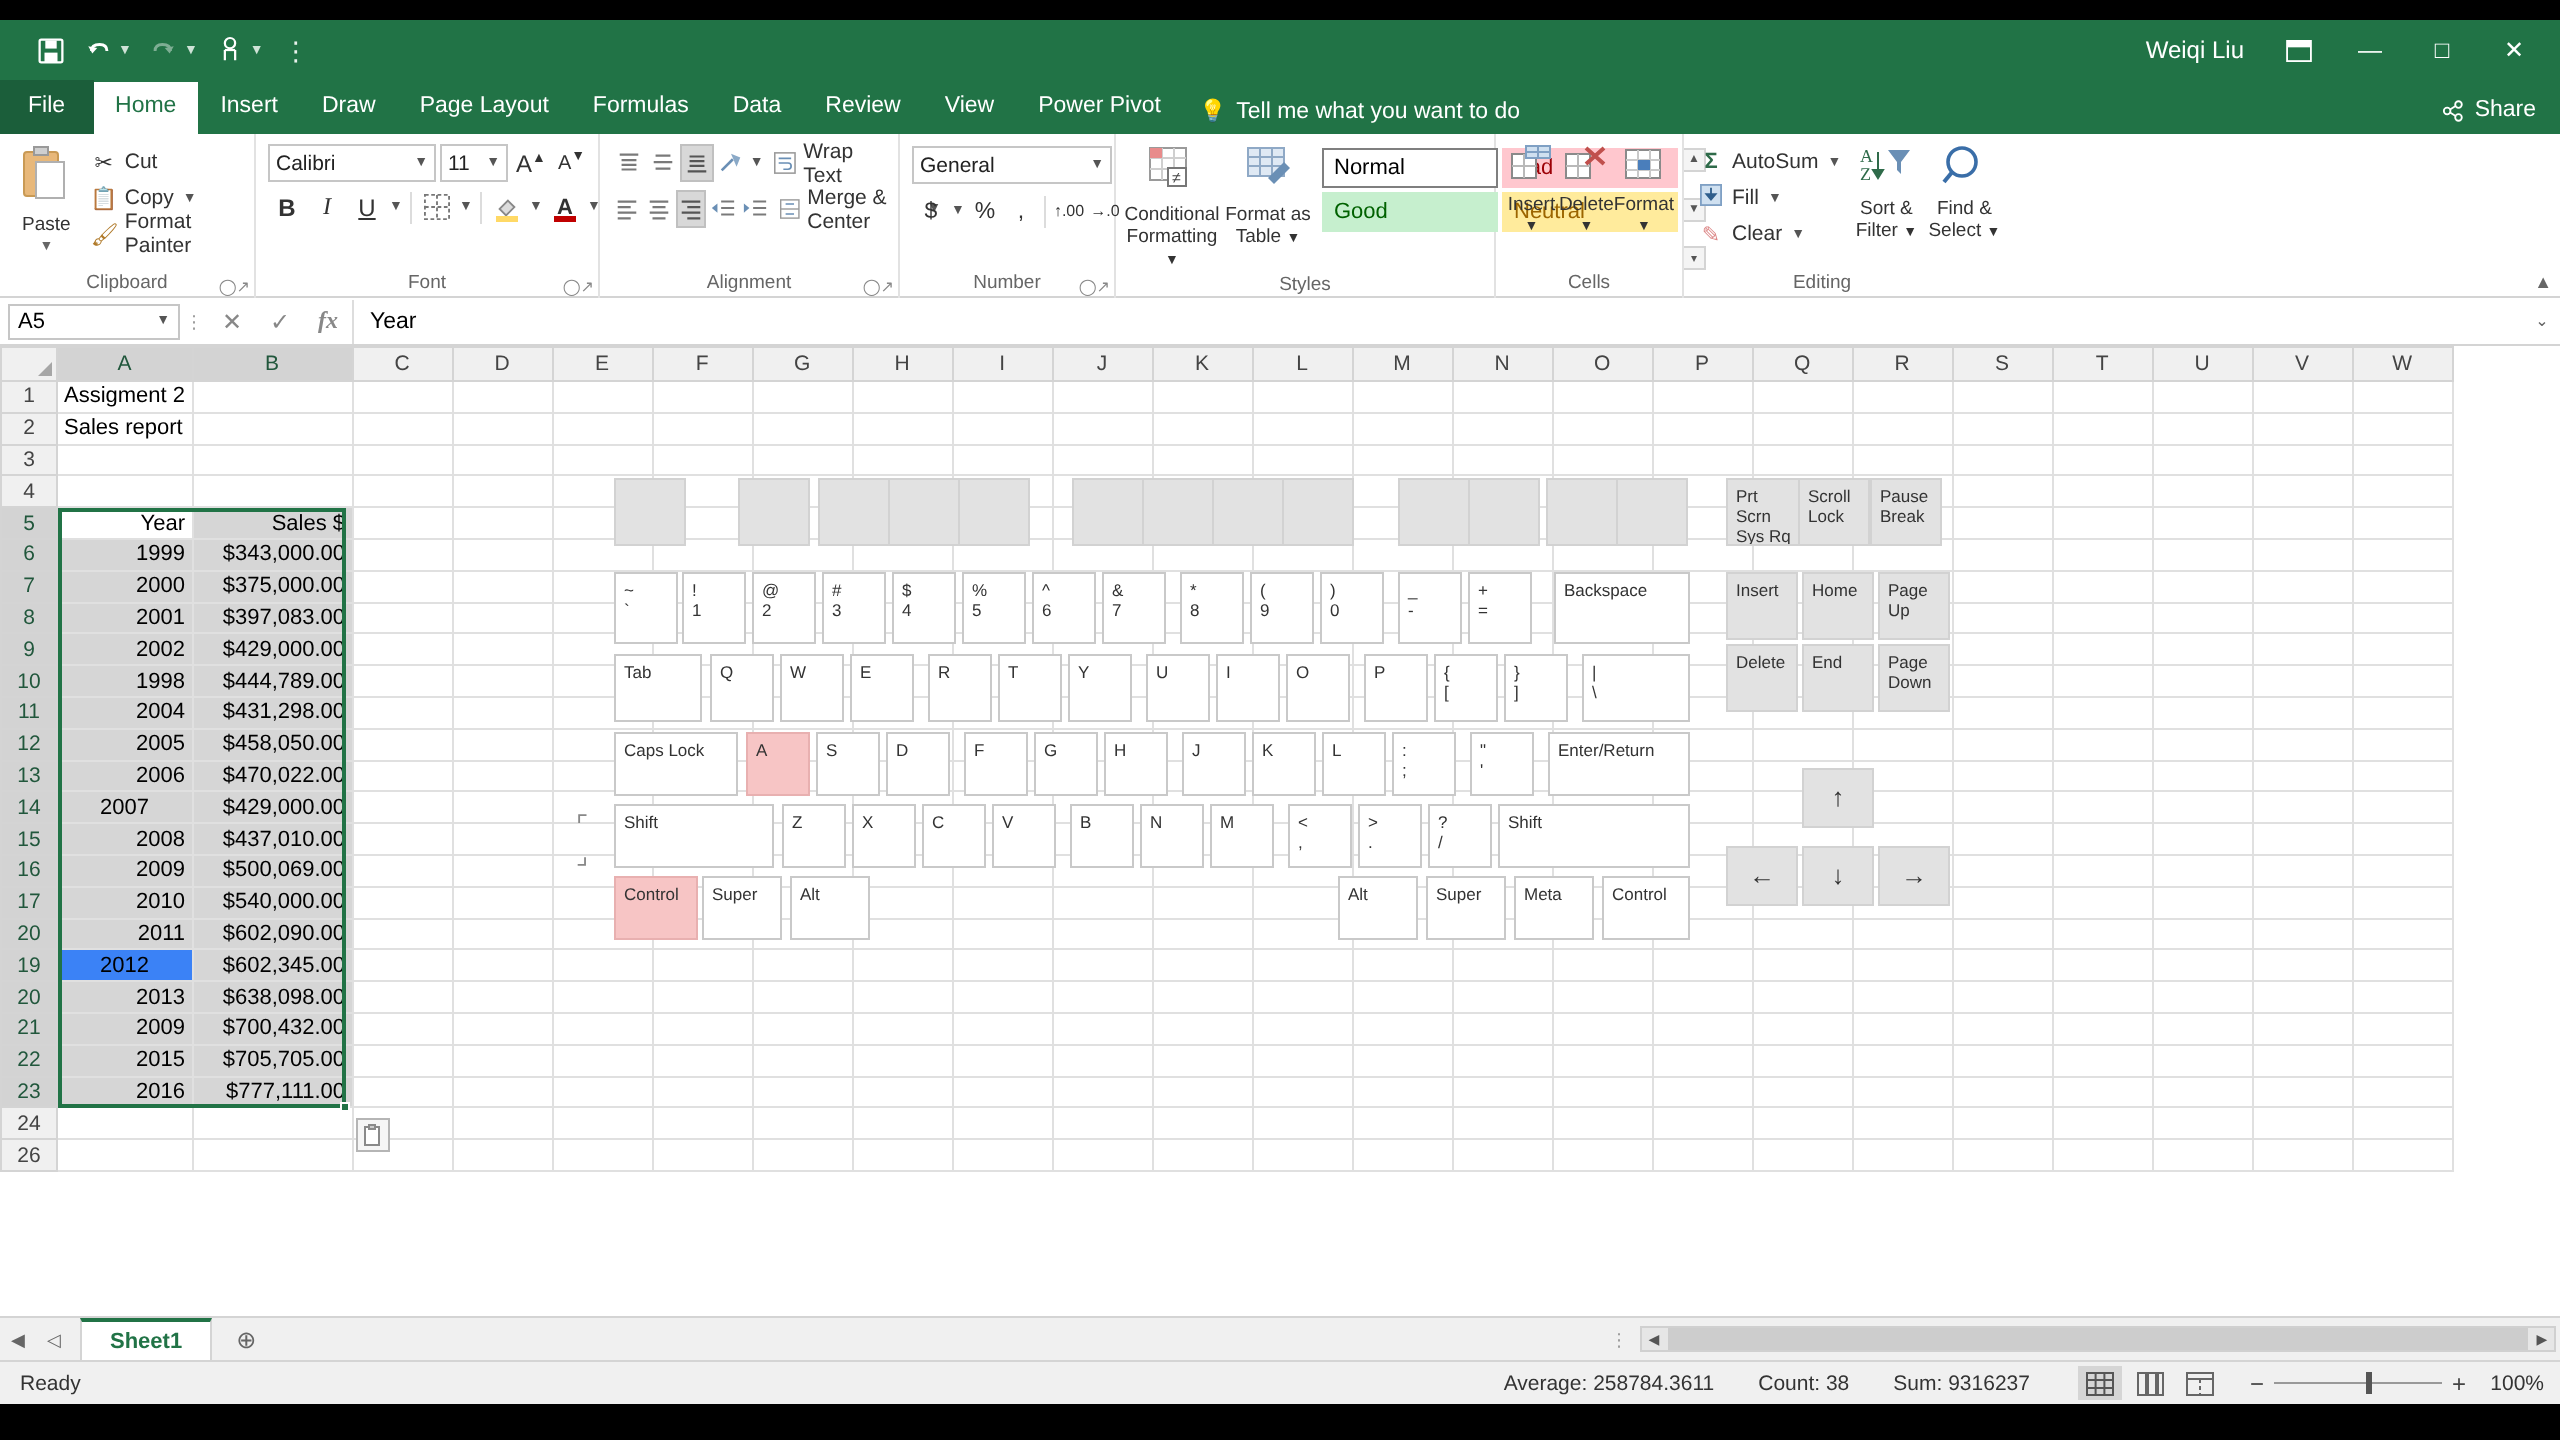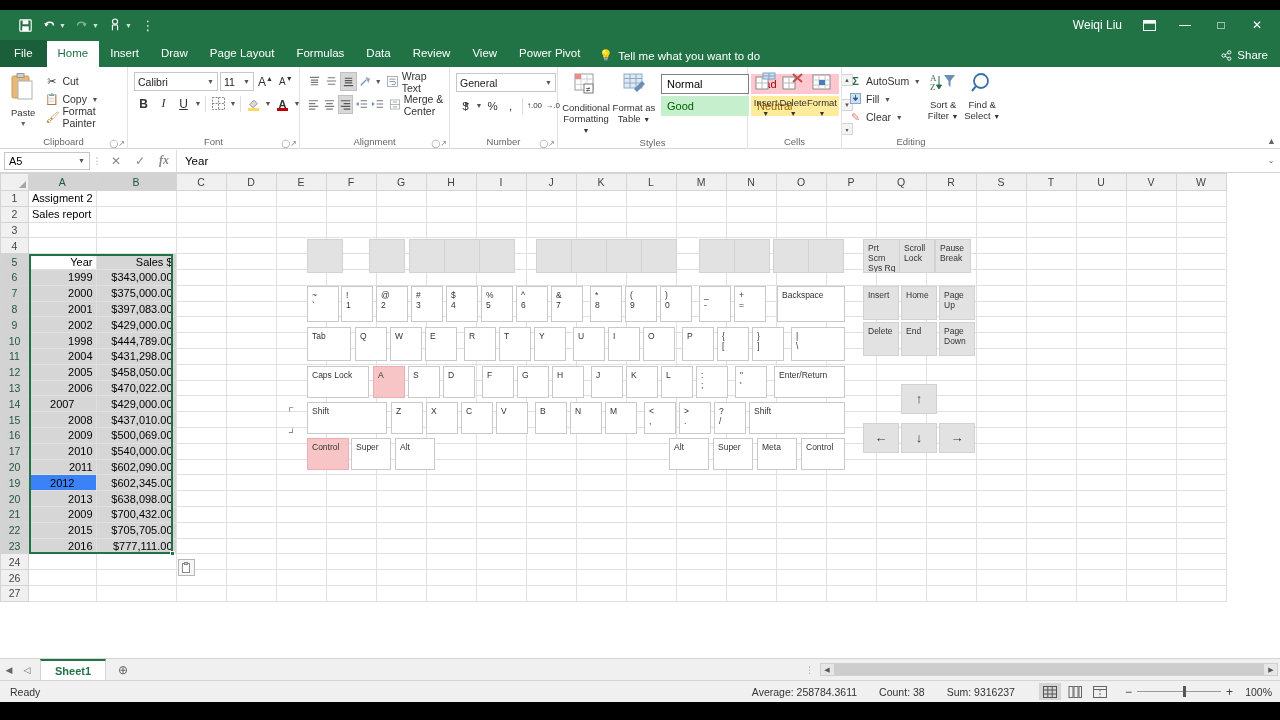--- a/index.html
+++ b/index.html
@@ -1361,46 +1361,20 @@
               <td class="cell" style="width:50px;height:15.8px;border-right:1px solid #e0e0e0;border-bottom:1px solid #e0e0e0;font-size:11px;padding:0 3px;overflow:hidden;white-space:nowrap;"></td>
               <td class="cell" style="width:50px;height:15.8px;border-right:1px solid #e0e0e0;border-bottom:1px solid #e0e0e0;font-size:11px;padding:0 3px;overflow:hidden;white-space:nowrap;"></td>
               <td class="cell" style="width:50px;height:15.8px;border-right:1px solid #e0e0e0;border-bottom:1px solid #e0e0e0;font-size:11px;padding:0 3px;overflow:hidden;white-space:nowrap;"></td>
               <td class="cell" style="width:50px;height:15.8px;border-right:1px solid #e0e0e0;border-bottom:1px solid #e0e0e0;font-size:11px;padding:0 3px;overflow:hidden;white-space:nowrap;"></td>
               <td class="cell" style="width:50px;height:15.8px;border-right:1px solid #e0e0e0;border-bottom:1px solid #e0e0e0;font-size:11px;padding:0 3px;overflow:hidden;white-space:nowrap;"></td>
               <td class="cell" style="width:50px;height:15.8px;border-right:1px solid #e0e0e0;border-bottom:1px solid #e0e0e0;font-size:11px;padding:0 3px;overflow:hidden;white-space:nowrap;"></td>
               <td class="cell" style="width:50px;height:15.8px;border-right:1px solid #e0e0e0;border-bottom:1px solid #e0e0e0;font-size:11px;padding:0 3px;overflow:hidden;white-space:nowrap;"></td>
             </tr>
             <tr>
               <td class="rowhdr" style="height:15.8px;background:#f0f0f0;border:1px solid #d4d4d4;font-size:10.5px;text-align:center;color:#444">26</td>
-              <td class="cell" style="width:62px;height:15.8px;border-right:1px solid #e0e0e0;border-bottom:1px solid #e0e0e0;font-size:11px;padding:0 3px;overflow:hidden;white-space:nowrap;"></td>
-              <td class="cell" style="width:80px;height:15.8px;border-right:1px solid #e0e0e0;border-bottom:1px solid #e0e0e0;font-size:11px;padding:0 3px;overflow:hidden;white-space:nowrap;"></td>
-              <td class="cell" style="width:50px;height:15.8px;border-right:1px solid #e0e0e0;border-bottom:1px solid #e0e0e0;font-size:11px;padding:0 3px;overflow:hidden;white-space:nowrap;"></td>
-              <td class="cell" style="width:50px;height:15.8px;border-right:1px solid #e0e0e0;border-bottom:1px solid #e0e0e0;font-size:11px;padding:0 3px;overflow:hidden;white-space:nowrap;"></td>
-              <td class="cell" style="width:50px;height:15.8px;border-right:1px solid #e0e0e0;border-bottom:1px solid #e0e0e0;font-size:11px;padding:0 3px;overflow:hidden;white-space:nowrap;"></td>
-              <td class="cell" style="width:50px;height:15.8px;border-right:1px solid #e0e0e0;border-bottom:1px solid #e0e0e0;font-size:11px;padding:0 3px;overflow:hidden;white-space:nowrap;"></td>
-              <td class="cell" style="width:50px;height:15.8px;border-right:1px solid #e0e0e0;border-bottom:1px solid #e0e0e0;font-size:11px;padding:0 3px;overflow:hidden;white-space:nowrap;"></td>
-              <td class="cell" style="width:50px;height:15.8px;border-right:1px solid #e0e0e0;border-bottom:1px solid #e0e0e0;font-size:11px;padding:0 3px;overflow:hidden;white-space:nowrap;"></td>
-              <td class="cell" style="width:50px;height:15.8px;border-right:1px solid #e0e0e0;border-bottom:1px solid #e0e0e0;font-size:11px;padding:0 3px;overflow:hidden;white-space:nowrap;"></td>
-              <td class="cell" style="width:50px;height:15.8px;border-right:1px solid #e0e0e0;border-bottom:1px solid #e0e0e0;font-size:11px;padding:0 3px;overflow:hidden;white-space:nowrap;"></td>
-              <td class="cell" style="width:50px;height:15.8px;border-right:1px solid #e0e0e0;border-bottom:1px solid #e0e0e0;font-size:11px;padding:0 3px;overflow:hidden;white-space:nowrap;"></td>
-              <td class="cell" style="width:50px;height:15.8px;border-right:1px solid #e0e0e0;border-bottom:1px solid #e0e0e0;font-size:11px;padding:0 3px;overflow:hidden;white-space:nowrap;"></td>
-              <td class="cell" style="width:50px;height:15.8px;border-right:1px solid #e0e0e0;border-bottom:1px solid #e0e0e0;font-size:11px;padding:0 3px;overflow:hidden;white-space:nowrap;"></td>
-              <td class="cell" style="width:50px;height:15.8px;border-right:1px solid #e0e0e0;border-bottom:1px solid #e0e0e0;font-size:11px;padding:0 3px;overflow:hidden;white-space:nowrap;"></td>
-              <td class="cell" style="width:50px;height:15.8px;border-right:1px solid #e0e0e0;border-bottom:1px solid #e0e0e0;font-size:11px;padding:0 3px;overflow:hidden;white-space:nowrap;"></td>
-              <td class="cell" style="width:50px;height:15.8px;border-right:1px solid #e0e0e0;border-bottom:1px solid #e0e0e0;font-size:11px;padding:0 3px;overflow:hidden;white-space:nowrap;"></td>
-              <td class="cell" style="width:50px;height:15.8px;border-right:1px solid #e0e0e0;border-bottom:1px solid #e0e0e0;font-size:11px;padding:0 3px;overflow:hidden;white-space:nowrap;"></td>
-              <td class="cell" style="width:50px;height:15.8px;border-right:1px solid #e0e0e0;border-bottom:1px solid #e0e0e0;font-size:11px;padding:0 3px;overflow:hidden;white-space:nowrap;"></td>
-              <td class="cell" style="width:50px;height:15.8px;border-right:1px solid #e0e0e0;border-bottom:1px solid #e0e0e0;font-size:11px;padding:0 3px;overflow:hidden;white-space:nowrap;"></td>
-              <td class="cell" style="width:50px;height:15.8px;border-right:1px solid #e0e0e0;border-bottom:1px solid #e0e0e0;font-size:11px;padding:0 3px;overflow:hidden;white-space:nowrap;"></td>
-              <td class="cell" style="width:50px;height:15.8px;border-right:1px solid #e0e0e0;border-bottom:1px solid #e0e0e0;font-size:11px;padding:0 3px;overflow:hidden;white-space:nowrap;"></td>
-              <td class="cell" style="width:50px;height:15.8px;border-right:1px solid #e0e0e0;border-bottom:1px solid #e0e0e0;font-size:11px;padding:0 3px;overflow:hidden;white-space:nowrap;"></td>
-              <td class="cell" style="width:50px;height:15.8px;border-right:1px solid #e0e0e0;border-bottom:1px solid #e0e0e0;font-size:11px;padding:0 3px;overflow:hidden;white-space:nowrap;"></td>
-            </tr>
-            <tr>
-              <td class="rowhdr" style="height:15.8px;background:#f0f0f0;border:1px solid #d4d4d4;font-size:10.5px;text-align:center;color:#444">27</td>
               <td class="cell" style="width:62px;height:15.8px;border-right:1px solid #e0e0e0;border-bottom:1px solid #e0e0e0;font-size:11px;padding:0 3px;overflow:hidden;white-space:nowrap;"></td>
               <td class="cell" style="width:80px;height:15.8px;border-right:1px solid #e0e0e0;border-bottom:1px solid #e0e0e0;font-size:11px;padding:0 3px;overflow:hidden;white-space:nowrap;"></td>
               <td class="cell" style="width:50px;height:15.8px;border-right:1px solid #e0e0e0;border-bottom:1px solid #e0e0e0;font-size:11px;padding:0 3px;overflow:hidden;white-space:nowrap;"></td>
               <td class="cell" style="width:50px;height:15.8px;border-right:1px solid #e0e0e0;border-bottom:1px solid #e0e0e0;font-size:11px;padding:0 3px;overflow:hidden;white-space:nowrap;"></td>
               <td class="cell" style="width:50px;height:15.8px;border-right:1px solid #e0e0e0;border-bottom:1px solid #e0e0e0;font-size:11px;padding:0 3px;overflow:hidden;white-space:nowrap;"></td>
               <td class="cell" style="width:50px;height:15.8px;border-right:1px solid #e0e0e0;border-bottom:1px solid #e0e0e0;font-size:11px;padding:0 3px;overflow:hidden;white-space:nowrap;"></td>
               <td class="cell" style="width:50px;height:15.8px;border-right:1px solid #e0e0e0;border-bottom:1px solid #e0e0e0;font-size:11px;padding:0 3px;overflow:hidden;white-space:nowrap;"></td>
               <td class="cell" style="width:50px;height:15.8px;border-right:1px solid #e0e0e0;border-bottom:1px solid #e0e0e0;font-size:11px;padding:0 3px;overflow:hidden;white-space:nowrap;"></td>
               <td class="cell" style="width:50px;height:15.8px;border-right:1px solid #e0e0e0;border-bottom:1px solid #e0e0e0;font-size:11px;padding:0 3px;overflow:hidden;white-space:nowrap;"></td>
               <td class="cell" style="width:50px;height:15.8px;border-right:1px solid #e0e0e0;border-bottom:1px solid #e0e0e0;font-size:11px;padding:0 3px;overflow:hidden;white-space:nowrap;"></td>

